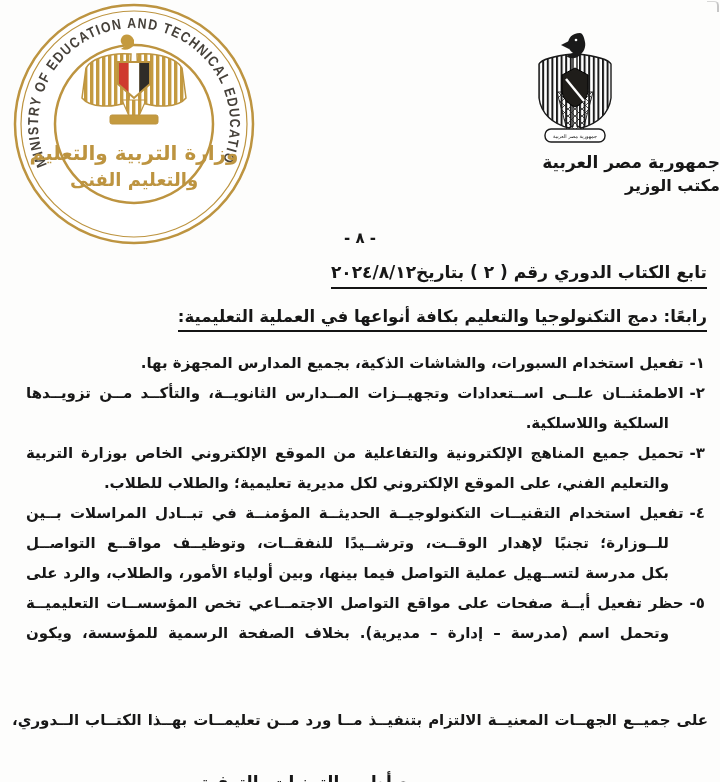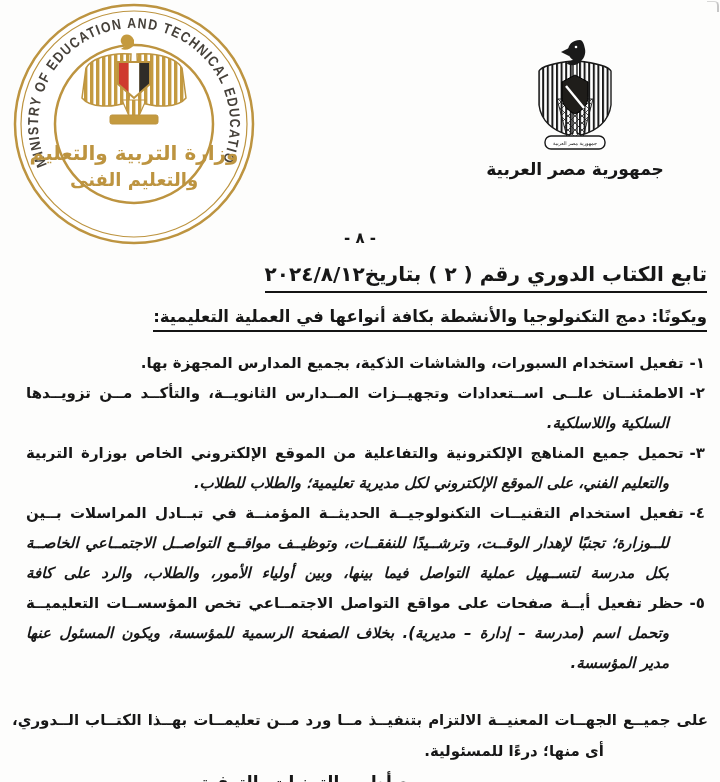--- a/index.html
+++ b/index.html
@@ -5,42 +5,42 @@
   * { margin:0; padding:0; box-sizing:border-box; }
   html,body { width:720px; height:782px; }
   body { background:#fdfdfc; font-family:"DejaVu Sans", sans-serif; color:#171717; position:relative; overflow:hidden; }
 
   .page { position:absolute; inset:0; }
 
   
   .stamp { position:absolute; left:12px; top:2px; width:244px; height:244px; }
 
   
-  .letterhead { position:absolute; top:39px; right:0; width:290px; text-align:center; direction:rtl; }
+  .letterhead { position:absolute; top:32px; right:0; width:290px; direction:rtl; }
   .letterhead svg { display:block; margin:0 auto; }
   .lh-line1 { margin-top:8px; font-size:17px; font-weight:700; }
   .lh-line2 { margin-top:3px; font-size:16.5px; font-weight:700; }
   .lh-line3 { margin-top:4px; font-size:16px; font-weight:700; }
 
   
   .page-number { position:absolute; top:229px; left:0; width:720px; text-align:center; font-size:15px; font-weight:700; letter-spacing:1px; }
 
   
   .subject-wrap { position:absolute; top:262px; right:13px; left:13px; text-align:right; direction:rtl; }
-  .subject { display:inline-block; font-size:20px; font-weight:700; border-bottom:2px solid #141414; padding-bottom:5px; }
+  .subject { display:inline-block; font-size:17px; font-weight:700; border-bottom:2px solid #141414; padding-bottom:5px; }
 
   
   .heading-wrap { position:absolute; top:307px; right:13px; left:13px; text-align:right; direction:rtl; }
   .heading { display:inline-block; font-size:16.5px; font-weight:700; border-bottom:2px solid #141414; padding-bottom:4px; }
 
   
   .doc-list { position:absolute; top:348px; right:15px; left:26px; direction:rtl; font-size:15px; font-weight:700; }
   .line { line-height:30px; height:30px; overflow:hidden; }
   .full { text-align:justify; text-align-last:justify; }
-  .cont { padding-right:36px;font-style:italic; }
+  .cont { padding-right:36px; }
   .end  { }
   .num  { margin-left:6px; }
 
   
   .closing { position:absolute; top:705px; right:12px; left:12px; direction:rtl; font-size:15px; font-weight:700; }
   .closing .c-line { line-height:31px; height:31px; overflow:hidden; }
   .closing .c-full { text-align:justify; text-align-last:justify; }
   .closing .c-end { text-align:right; padding-right:104px; }
 
   
@@ -116,30 +116,31 @@
         <path d="M47,1 c-8,0 -12,5 -12,11 c0,4 2,7 5,9 l-7,3 c4,3 9,3 13,0 c5,-4 7,-9 6,-14 c-1,-6 -3,-9 -5,-9 z" fill="#1a1a1a"></path>
         <path d="M36,9 l-8,4 l8,4 z" fill="#1a1a1a"></path>
         <circle cx="43" cy="8" r="1.3" fill="#ffffff"></circle>
       </g>
       <g>
         <rect x="12" y="97" width="60" height="13" rx="6" fill="#ffffff" stroke="#1a1a1a" stroke-width="1.4"></rect>
         <text x="42" y="106" text-anchor="middle" font-size="5" fill="#1a1a1a" direction="rtl">جمهورية مصر العربية</text>
       </g>
     </svg>
     <div class="lh-line1">جمهورية مصر العربية</div>
+    <div class="lh-line3">مكتب الوزير</div>
   </div>
 
   <div class="page-number">- ٨ -</div>
 
   <div class="subject-wrap">
     <span class="subject">تابع الكتاب الدوري رقم ( ٢ ) بتاريخ١٢‏/٨‏/٢٠٢٤</span>
   </div>
 
   <div class="heading-wrap">
-    <span class="heading">ويكونًا: دمج التكنولوجيا والأنشطة بكافة أنواعها في العملية  التعليمية:</span>
+    <span class="heading">رابعًا: دمج التكنولوجيا والتعليم بكافة أنواعها في العملية  التعليمية:</span>
   </div>
 
   <div class="doc-list">
 
     <div>
       <div class="line end">
         <span class="num">١-</span><span>تفعيل استخدام السبورات، والشاشات الذكية، بجميع المدارس المجهزة بها.</span>
       </div>
     </div>
 
@@ -163,28 +164,26 @@
       </div>
       <div class="line cont full">للــوزارة؛ تجنبًا لإهدار الوقــت، وترشــيدًا للنفقــات، وتوظيــف مواقــع التواصــل الاجتمــاعي الخاصــة</div>
       <div class="line cont full">بكل مدرسة لتســهيل عملية التواصل فيما بينها، وبين أولياء الأمور، والطلاب، والرد على كافة</div>
     </div>
 
     <div>
       <div class="line full">
         <span class="num">٥-</span><span>حظر تفعيل أيــة صفحات على مواقع التواصل الاجتمــاعي تخص المؤسســات التعليميــة المختلفــة،</span>
       </div>
       <div class="line cont full">وتحمل اسم (مدرسة – إدارة – مديرية). بخلاف الصفحة الرسمية للمؤسسة، ويكون المسئول عنها</div>
-      <div class="line cont end">مدير المؤسسة.</div>
     </div>
 
   </div>
 
   <div class="closing">
     <div class="c-line c-full">على جميــع الجهــات المعنيــة الالتزام بتنفيــذ مــا ورد مــن تعليمــات بهــذا الكتــاب الــدوري، دون إغفــال</div>
-    <div class="c-line c-end">أى منها؛ درءًا للمسئولية.</div>
   </div>
 
   <div class="clipped-footer">
     <span>مع أطيب التمنيات بالتوفيق ،،،</span>
   </div>
 
   <div class="corner-artifact"></div>
 
 </div>
 

